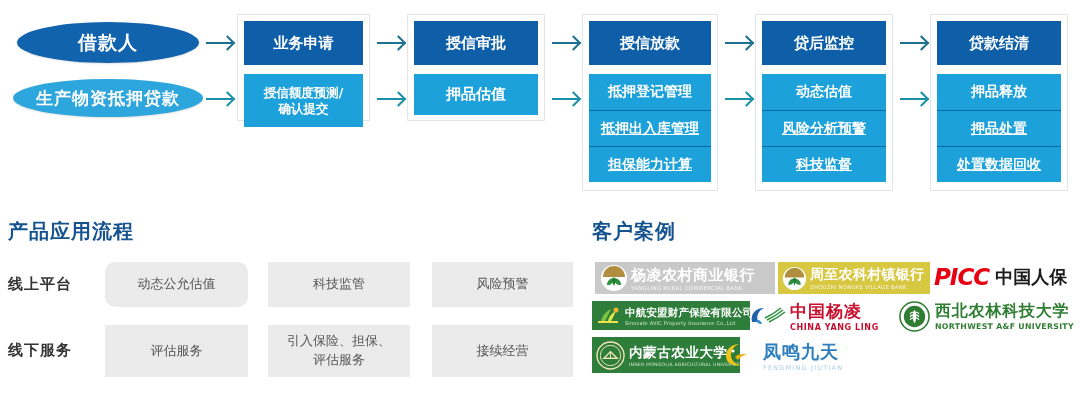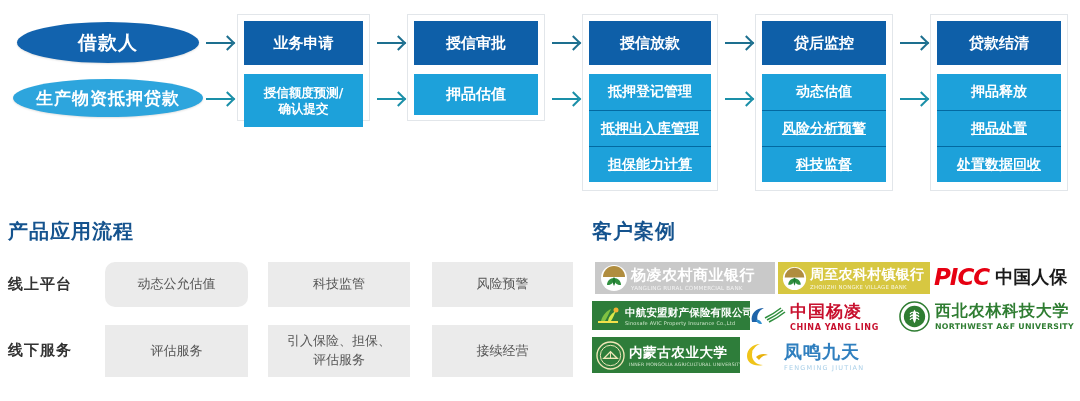--- a/index.html
+++ b/index.html
@@ -308,21 +308,21 @@
           <path d="M10.5 18h9" stroke="#f0e7b8" stroke-width="1.2"></path>
           <path d="M15 11v7" stroke="#f0e7b8" stroke-width="1"></path>
         </svg>
       </span>
       <span class="logo-txt" style="margin-left:4px;">
         <span class="logo-cn" style="color:#ffffff;font-size:13.5px;letter-spacing:.6px;">内蒙古农业大学</span>
         <span class="logo-en" style="color:#cfe5cb;font-size:4.6px;">INNER MONGOLIA AGRICULTURAL UNIVERSITY</span>
       </span>
     </div>
 
-    <div class="logo" style="left:742px;top:340px;width:150px;height:32px;">
+    <div class="logo" style="left:721px;top:340px;width:150px;height:32px;">
       <span class="mark" style="width:40px;height:30px;">
         <svg width="40" height="30" viewBox="0 0 40 30" aria-hidden="true">
           <path d="M5 15c0-7 6-12 13-12-5 2-8 6-8 11 0 6 5 10 11 10-9 2-16-2-16-9z" fill="#f0c419"></path>
           <path d="M14 16c3-3 8-4 12-2-4 0-7 2-9 5-1-1-2-2-3-3z" fill="#e8b20c"></path>
           <circle cx="12" cy="10" r="1.6" fill="#ffffff"></circle>
         </svg>
       </span>
       <span class="logo-txt" style="margin-left:2px;">
         <span class="logo-cn" style="color:#2f7fbf;font-size:18px;letter-spacing:1px;">凤鸣九天</span>
         <span class="logo-en" style="color:#a9cfe8;font-size:6.5px;letter-spacing:1.2px;">FENGMING JIUTIAN</span>

